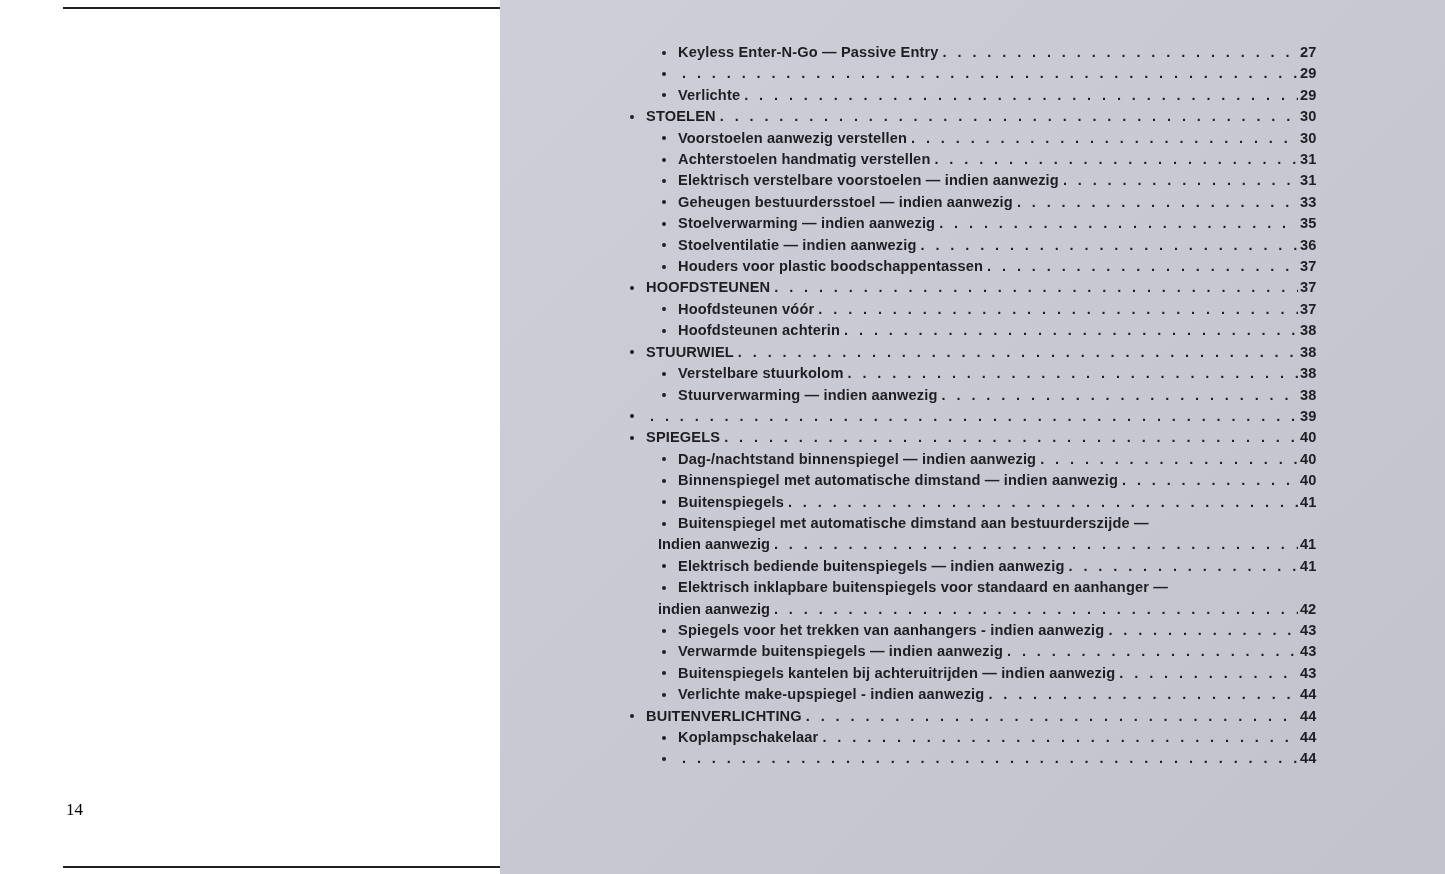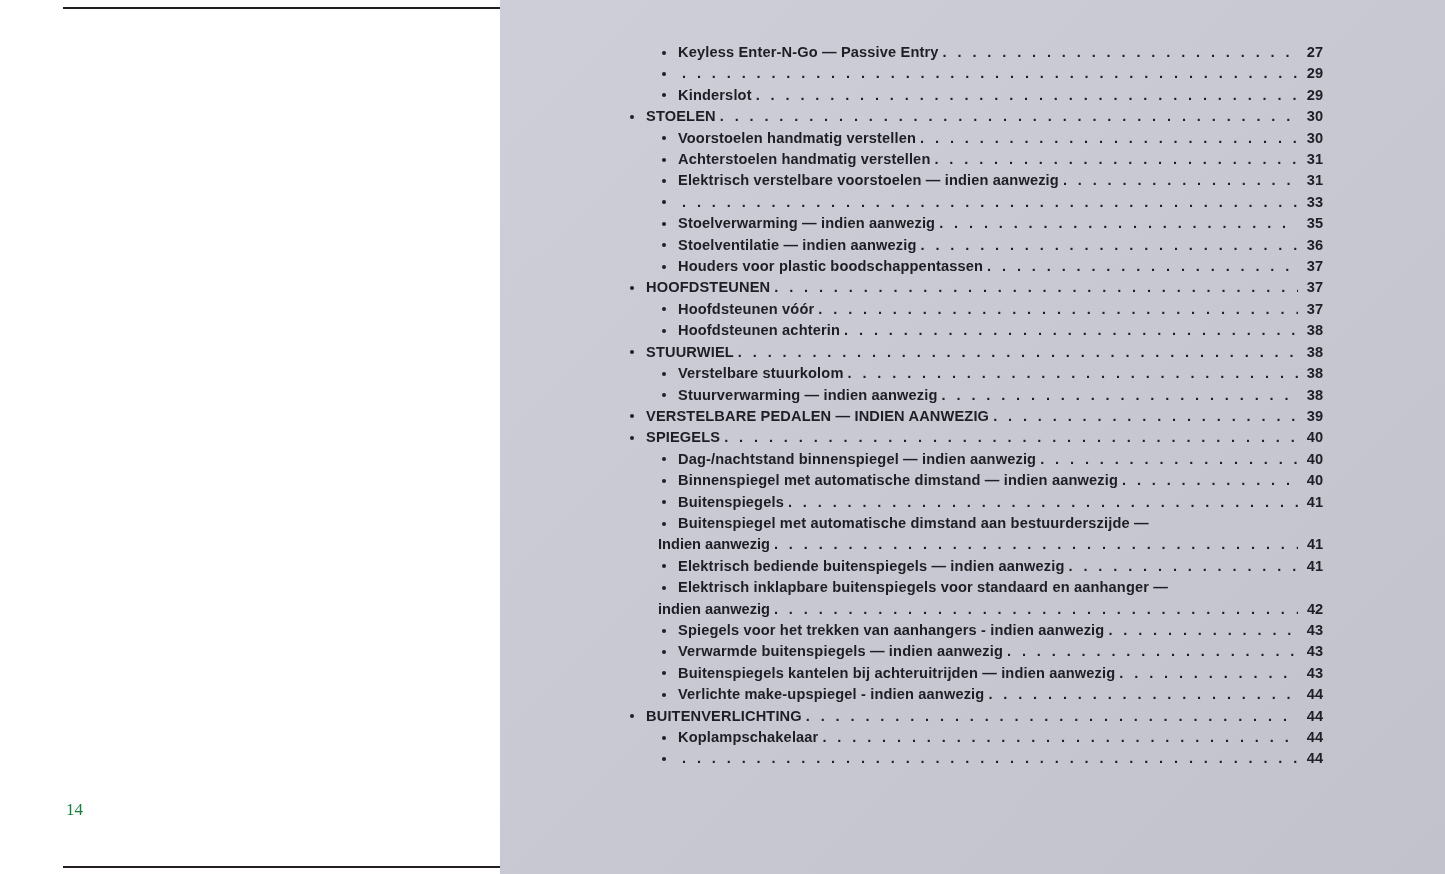--- a/index.html
+++ b/index.html
@@ -34,21 +34,21 @@
     top: 866px;
     width: 1382px;
     height: 2px;
     background: #231f20;
   }
   .page-number {
     position: absolute;
     left: 66px;
     top: 800px;
     font-size: 17px;
-    color: #15803d;
+    color: #000000;
     font-family: "Liberation Serif", serif;
   }
   
   .toc-panel {
     position: absolute;
     left: 500px;
     top: 0;
     width: 977px;
     height: 874px;
     background: #c9c9d4;
@@ -99,21 +99,21 @@
     overflow: hidden;
     white-space: nowrap;
     letter-spacing: 3.4px;
     font-weight: bold;
     margin: 0 2px 0 4px;
     color: #1e1e24;
     font-size: 14.6px;
   }
   .pg {
     flex: 0 0 auto;
-    text-align: center;
+    text-align: left;
     width: 30px;
     white-space: nowrap;
   }
   
   .lvl0 { margin-left: 0px; }
   .lvl1 { margin-left: 32px; }
   
   .cont {
     display: flex;
     align-items: baseline;
@@ -149,37 +149,37 @@
         <div class="entry lvl1">
           <div class="bullet"><span></span></div>
           <div class="txtwrap">
             <div class="dots">. . . . . . . . . . . . . . . . . . . . . . . . . . . . . . . . . . . . . . . . . . . . . . . . . . . . . . . . . . . . . . . . . . . . . . . . . . . . . . . . . . . . . . . . . . . . . . . . . . . . . . . . . . . . . . . . . . . . . . . . </div>
             <div class="pg">29</div>
           </div>
         </div>
         <div class="entry lvl1">
           <div class="bullet"><span></span></div>
           <div class="txtwrap">
-            <div class="label">Kinderslot</div>
+            <div class="label">Verlichte</div>
             <div class="dots">. . . . . . . . . . . . . . . . . . . . . . . . . . . . . . . . . . . . . . . . . . . . . . . . . . . . . . . . . . . . . . . . . . . . . . . . . . . . . . . . . . . . . . . . . . . . . . . . . . . . . . . . . . . . . . . . . . . . . . . . </div>
             <div class="pg">29</div>
           </div>
         </div>
         <div class="entry lvl0">
           <div class="bullet"><span></span></div>
           <div class="txtwrap">
             <div class="label">STOELEN</div>
             <div class="dots">. . . . . . . . . . . . . . . . . . . . . . . . . . . . . . . . . . . . . . . . . . . . . . . . . . . . . . . . . . . . . . . . . . . . . . . . . . . . . . . . . . . . . . . . . . . . . . . . . . . . . . . . . . . . . . . . . . . . . . . . </div>
             <div class="pg">30</div>
           </div>
         </div>
         <div class="entry lvl1">
           <div class="bullet"><span></span></div>
           <div class="txtwrap">
-            <div class="label">Voorstoelen handmatig verstellen</div>
+            <div class="label">Voorstoelen aanwezig verstellen</div>
             <div class="dots">. . . . . . . . . . . . . . . . . . . . . . . . . . . . . . . . . . . . . . . . . . . . . . . . . . . . . . . . . . . . . . . . . . . . . . . . . . . . . . . . . . . . . . . . . . . . . . . . . . . . . . . . . . . . . . . . . . . . . . . . </div>
             <div class="pg">30</div>
           </div>
         </div>
         <div class="entry lvl1">
           <div class="bullet"><span></span></div>
           <div class="txtwrap">
             <div class="label">Achterstoelen handmatig verstellen</div>
             <div class="dots">. . . . . . . . . . . . . . . . . . . . . . . . . . . . . . . . . . . . . . . . . . . . . . . . . . . . . . . . . . . . . . . . . . . . . . . . . . . . . . . . . . . . . . . . . . . . . . . . . . . . . . . . . . . . . . . . . . . . . . . . </div>
             <div class="pg">31</div>
@@ -189,20 +189,21 @@
           <div class="bullet"><span></span></div>
           <div class="txtwrap">
             <div class="label">Elektrisch verstelbare voorstoelen — indien aanwezig</div>
             <div class="dots">. . . . . . . . . . . . . . . . . . . . . . . . . . . . . . . . . . . . . . . . . . . . . . . . . . . . . . . . . . . . . . . . . . . . . . . . . . . . . . . . . . . . . . . . . . . . . . . . . . . . . . . . . . . . . . . . . . . . . . . . </div>
             <div class="pg">31</div>
           </div>
         </div>
         <div class="entry lvl1">
           <div class="bullet"><span></span></div>
           <div class="txtwrap">
+            <div class="label">Geheugen bestuurdersstoel — indien aanwezig</div>
             <div class="dots">. . . . . . . . . . . . . . . . . . . . . . . . . . . . . . . . . . . . . . . . . . . . . . . . . . . . . . . . . . . . . . . . . . . . . . . . . . . . . . . . . . . . . . . . . . . . . . . . . . . . . . . . . . . . . . . . . . . . . . . . </div>
             <div class="pg">33</div>
           </div>
         </div>
         <div class="entry lvl1">
           <div class="bullet"><span></span></div>
           <div class="txtwrap">
             <div class="label">Stoelverwarming — indien aanwezig</div>
             <div class="dots">. . . . . . . . . . . . . . . . . . . . . . . . . . . . . . . . . . . . . . . . . . . . . . . . . . . . . . . . . . . . . . . . . . . . . . . . . . . . . . . . . . . . . . . . . . . . . . . . . . . . . . . . . . . . . . . . . . . . . . . . </div>
             <div class="pg">35</div>
@@ -268,21 +269,20 @@
           <div class="bullet"><span></span></div>
           <div class="txtwrap">
             <div class="label">Stuurverwarming — indien aanwezig</div>
             <div class="dots">. . . . . . . . . . . . . . . . . . . . . . . . . . . . . . . . . . . . . . . . . . . . . . . . . . . . . . . . . . . . . . . . . . . . . . . . . . . . . . . . . . . . . . . . . . . . . . . . . . . . . . . . . . . . . . . . . . . . . . . . </div>
             <div class="pg">38</div>
           </div>
         </div>
         <div class="entry lvl0">
           <div class="bullet"><span></span></div>
           <div class="txtwrap">
-            <div class="label">VERSTELBARE PEDALEN — INDIEN AANWEZIG</div>
             <div class="dots">. . . . . . . . . . . . . . . . . . . . . . . . . . . . . . . . . . . . . . . . . . . . . . . . . . . . . . . . . . . . . . . . . . . . . . . . . . . . . . . . . . . . . . . . . . . . . . . . . . . . . . . . . . . . . . . . . . . . . . . . </div>
             <div class="pg">39</div>
           </div>
         </div>
         <div class="entry lvl0">
           <div class="bullet"><span></span></div>
           <div class="txtwrap">
             <div class="label">SPIEGELS</div>
             <div class="dots">. . . . . . . . . . . . . . . . . . . . . . . . . . . . . . . . . . . . . . . . . . . . . . . . . . . . . . . . . . . . . . . . . . . . . . . . . . . . . . . . . . . . . . . . . . . . . . . . . . . . . . . . . . . . . . . . . . . . . . . . </div>
             <div class="pg">40</div>

